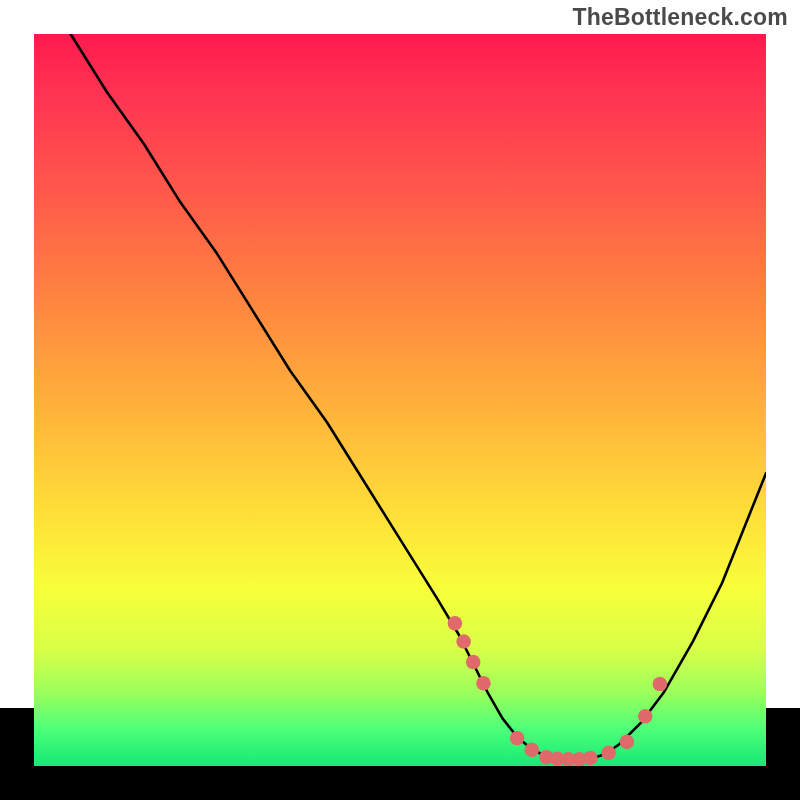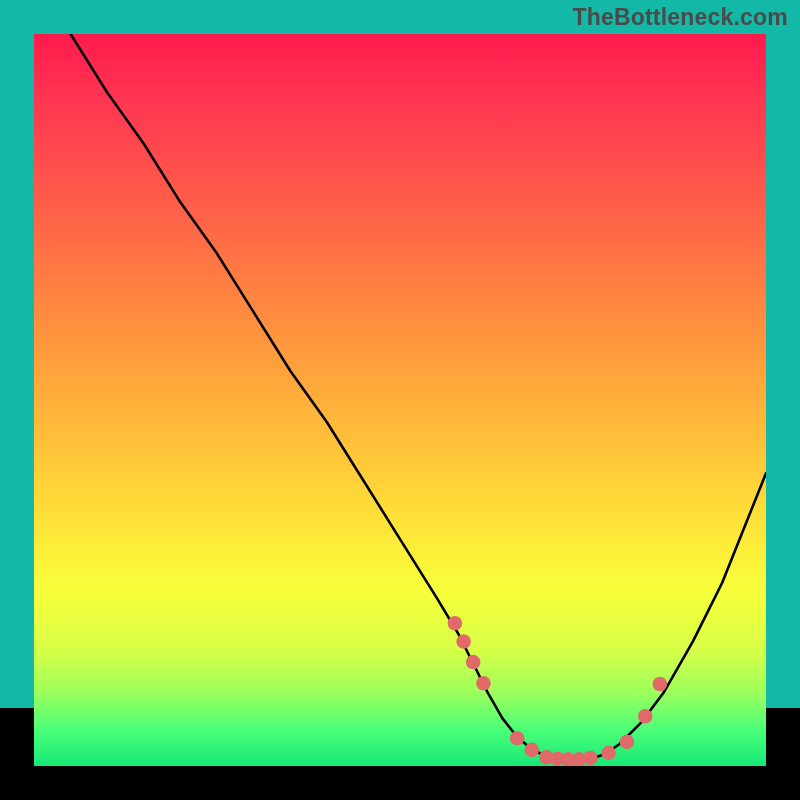--- a/index.html
+++ b/index.html
@@ -8,21 +8,21 @@
     width: 800px;
     height: 800px;
     background: #000;
     overflow: hidden;
     font-family: Arial, Helvetica, sans-serif;
   }
   .frame {
     position: relative;
     width: 800px;
     height: 708px;
-    background: #14b8a6;
+    background: #ffffff;
   }
   .watermark {
     position: absolute;
     top: 4px;
     right: 12px;
     color: #4a4a4a;
     font-size: 23px;
     font-weight: 600;
     letter-spacing: 0.2px;
     z-index: 10;

